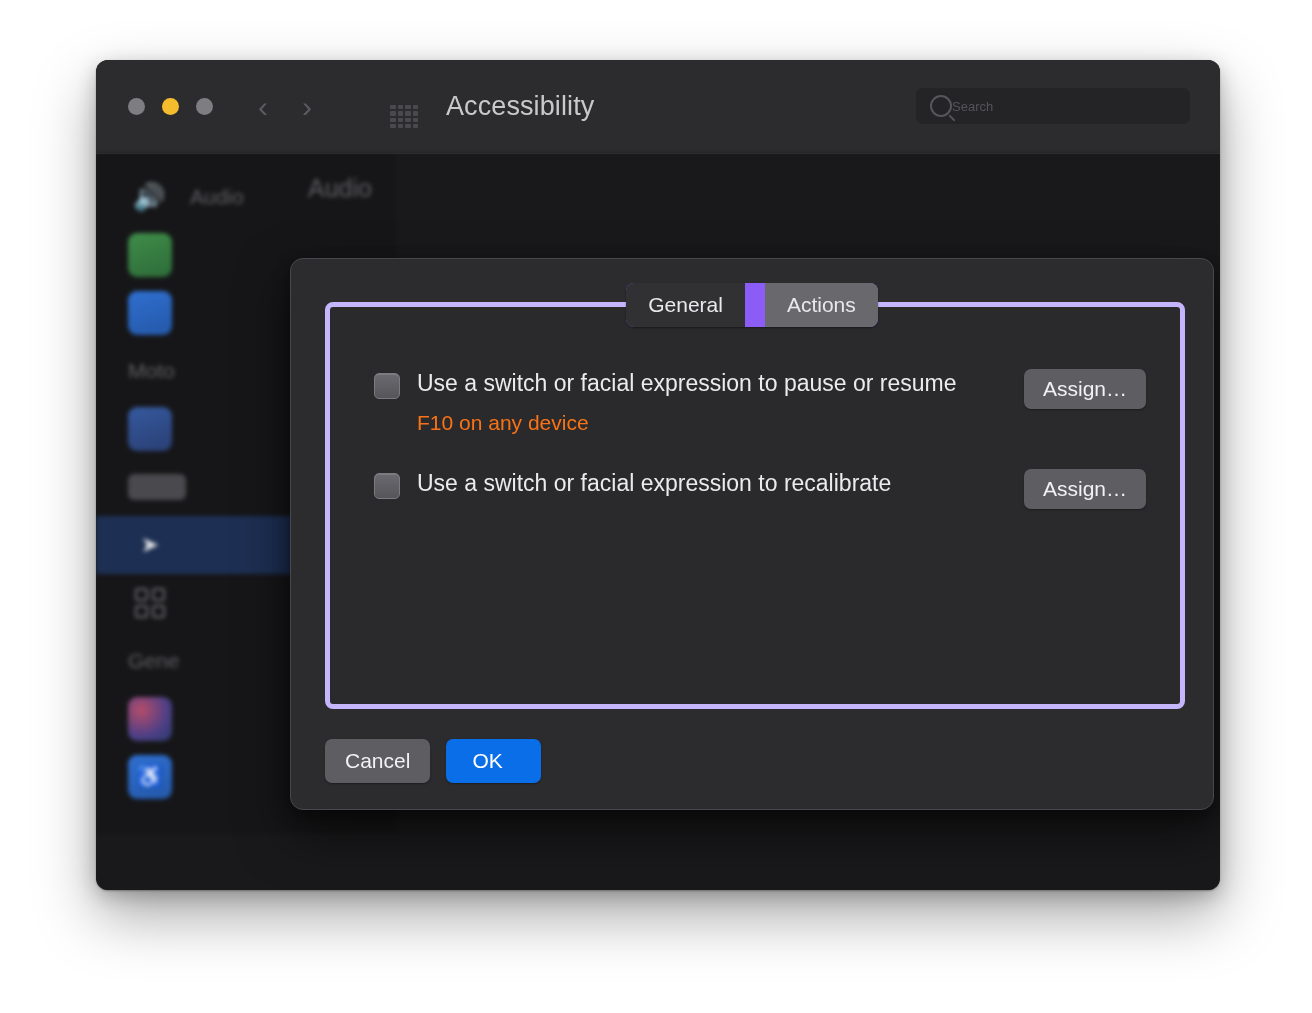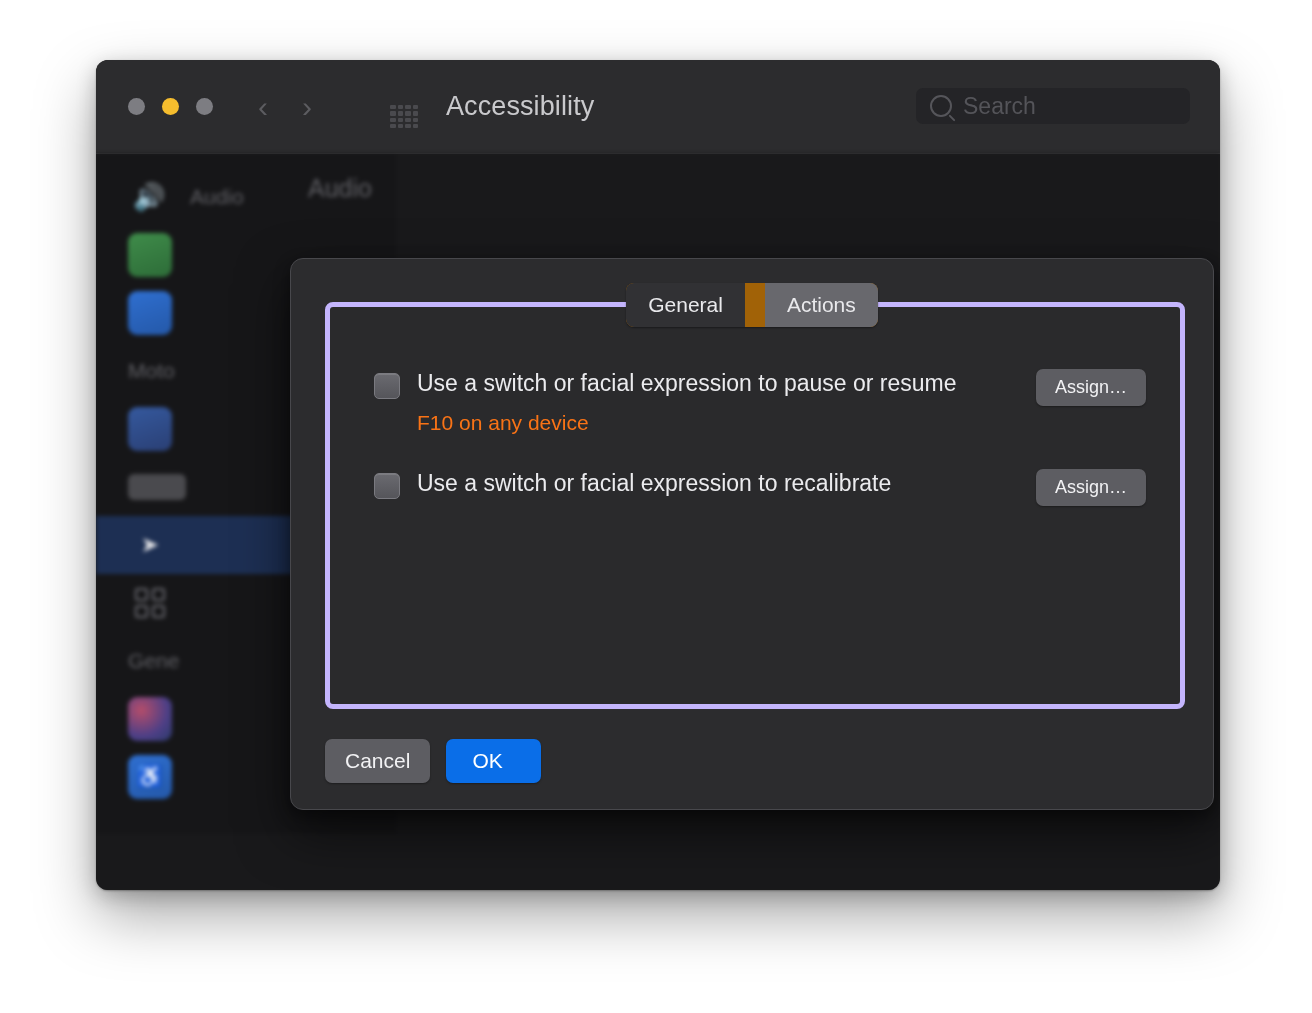--- a/index.html
+++ b/index.html
@@ -102,22 +102,21 @@
   .search-glyph::after {
     content: "";
     position: absolute;
     right: -6px; bottom: -4px;
     width: 8px; height: 2px;
     background: #55555a;
     transform: rotate(45deg);
     border-radius: 1px;
   }
   .search-ph {
-    margin-left: 11px;
-    font-size: 23px;
+    font-size: 13px;
     color: #545459;
   }
 
   
   .prefs-body {
     position: relative;
     height: 737px;
     background: #19191b;
     filter: blur(2.2px);
   }
@@ -201,21 +200,21 @@
   }
 
   .tabbar {
     position: absolute;
     left: 0; right: 0; top: 24px;
     display: flex; justify-content: center;
     z-index: 3;
   }
   .segmented {
     display: flex;
-    background: #a16207;
+    background: #8b5cf6;
     border-radius: 8px;
     overflow: hidden;
     box-shadow: 0 1px 2px rgba(0,0,0,0.4);
     gap: 20px;
   }
   .seg {
     padding: 10px 22px;
     font-size: 21px;
     color: #e9e9ec;
     background: #313134;
@@ -268,21 +267,21 @@
     font-size: 21px;
     color: #f97316;
     margin-top: 13px;
     line-height: 26px;
   }
 
   .assign-btn {
     flex: 0 0 auto;
     background: #5d5d62;
     color: #f2f2f4;
-    font-size: 18px;
+    font-size: 21px;
     padding: 8px 19px;
     border: none;
     border-radius: 7px;
     box-shadow: 0 1px 2px rgba(0,0,0,0.35);
     font-family: inherit;
     cursor: default;
   }
 
   .modal-footer {
     position: absolute;

